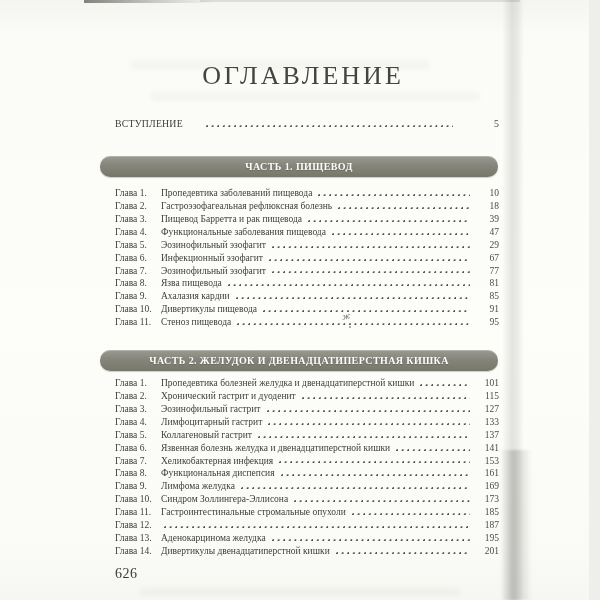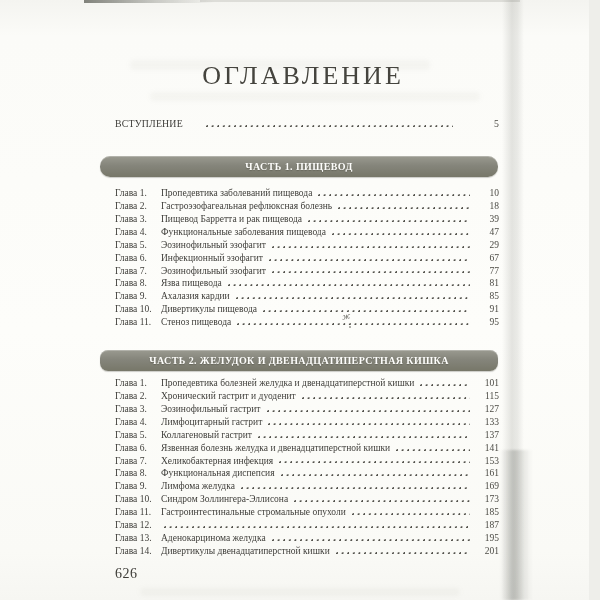--- a/index.html
+++ b/index.html
@@ -181,21 +181,21 @@
       </div>
 
       <div class="row">
         <span class="label">Глава 11.</span>
         <span class="titletxt">Стеноз пищевода</span>
         <span class="dots"></span>
         <span class="pg">95</span>
       </div>
     </div>
 
-  <div class="section-bar" style="top: 350px; background: linear-gradient(rgb(154, 154, 144) 0%, rgb(133, 133, 123) 45%, rgb(119, 119, 105) 100%); border-radius: 8px;">ЧАСТЬ 2. ЖЕЛУДОК И ДВЕНАДЦАТИПЕРСТНАЯ КИШКА</div>
+  <div class="section-bar" style="top: 350px; background: linear-gradient(rgb(154, 154, 144) 0%, rgb(133, 133, 123) 45%, rgb(119, 119, 105) 100%);">ЧАСТЬ 2. ЖЕЛУДОК И ДВЕНАДЦАТИПЕРСТНАЯ КИШКА</div>
   <div class="toc-block" style="top:377px">
 
       <div class="row">
         <span class="label">Глава 1.</span>
         <span class="titletxt">Пропедевтика болезней желудка и двенадцатиперстной кишки</span>
         <span class="dots"></span>
         <span class="pg">101</span>
       </div>
 
       <div class="row">

